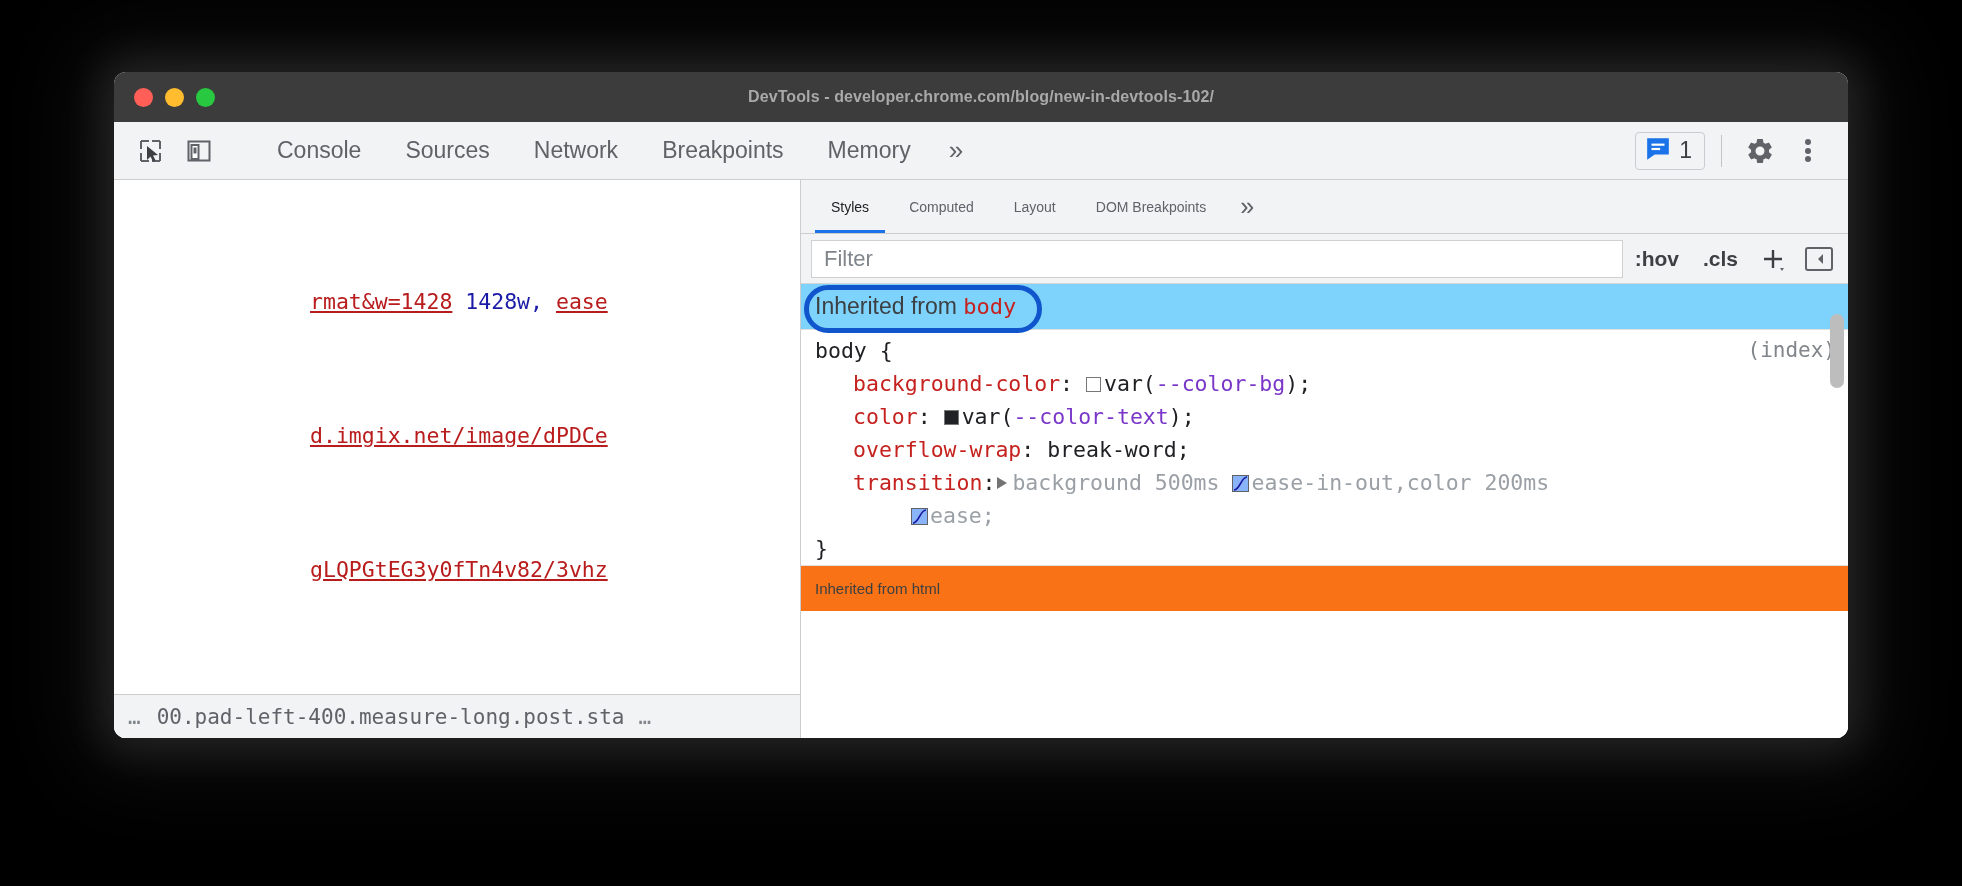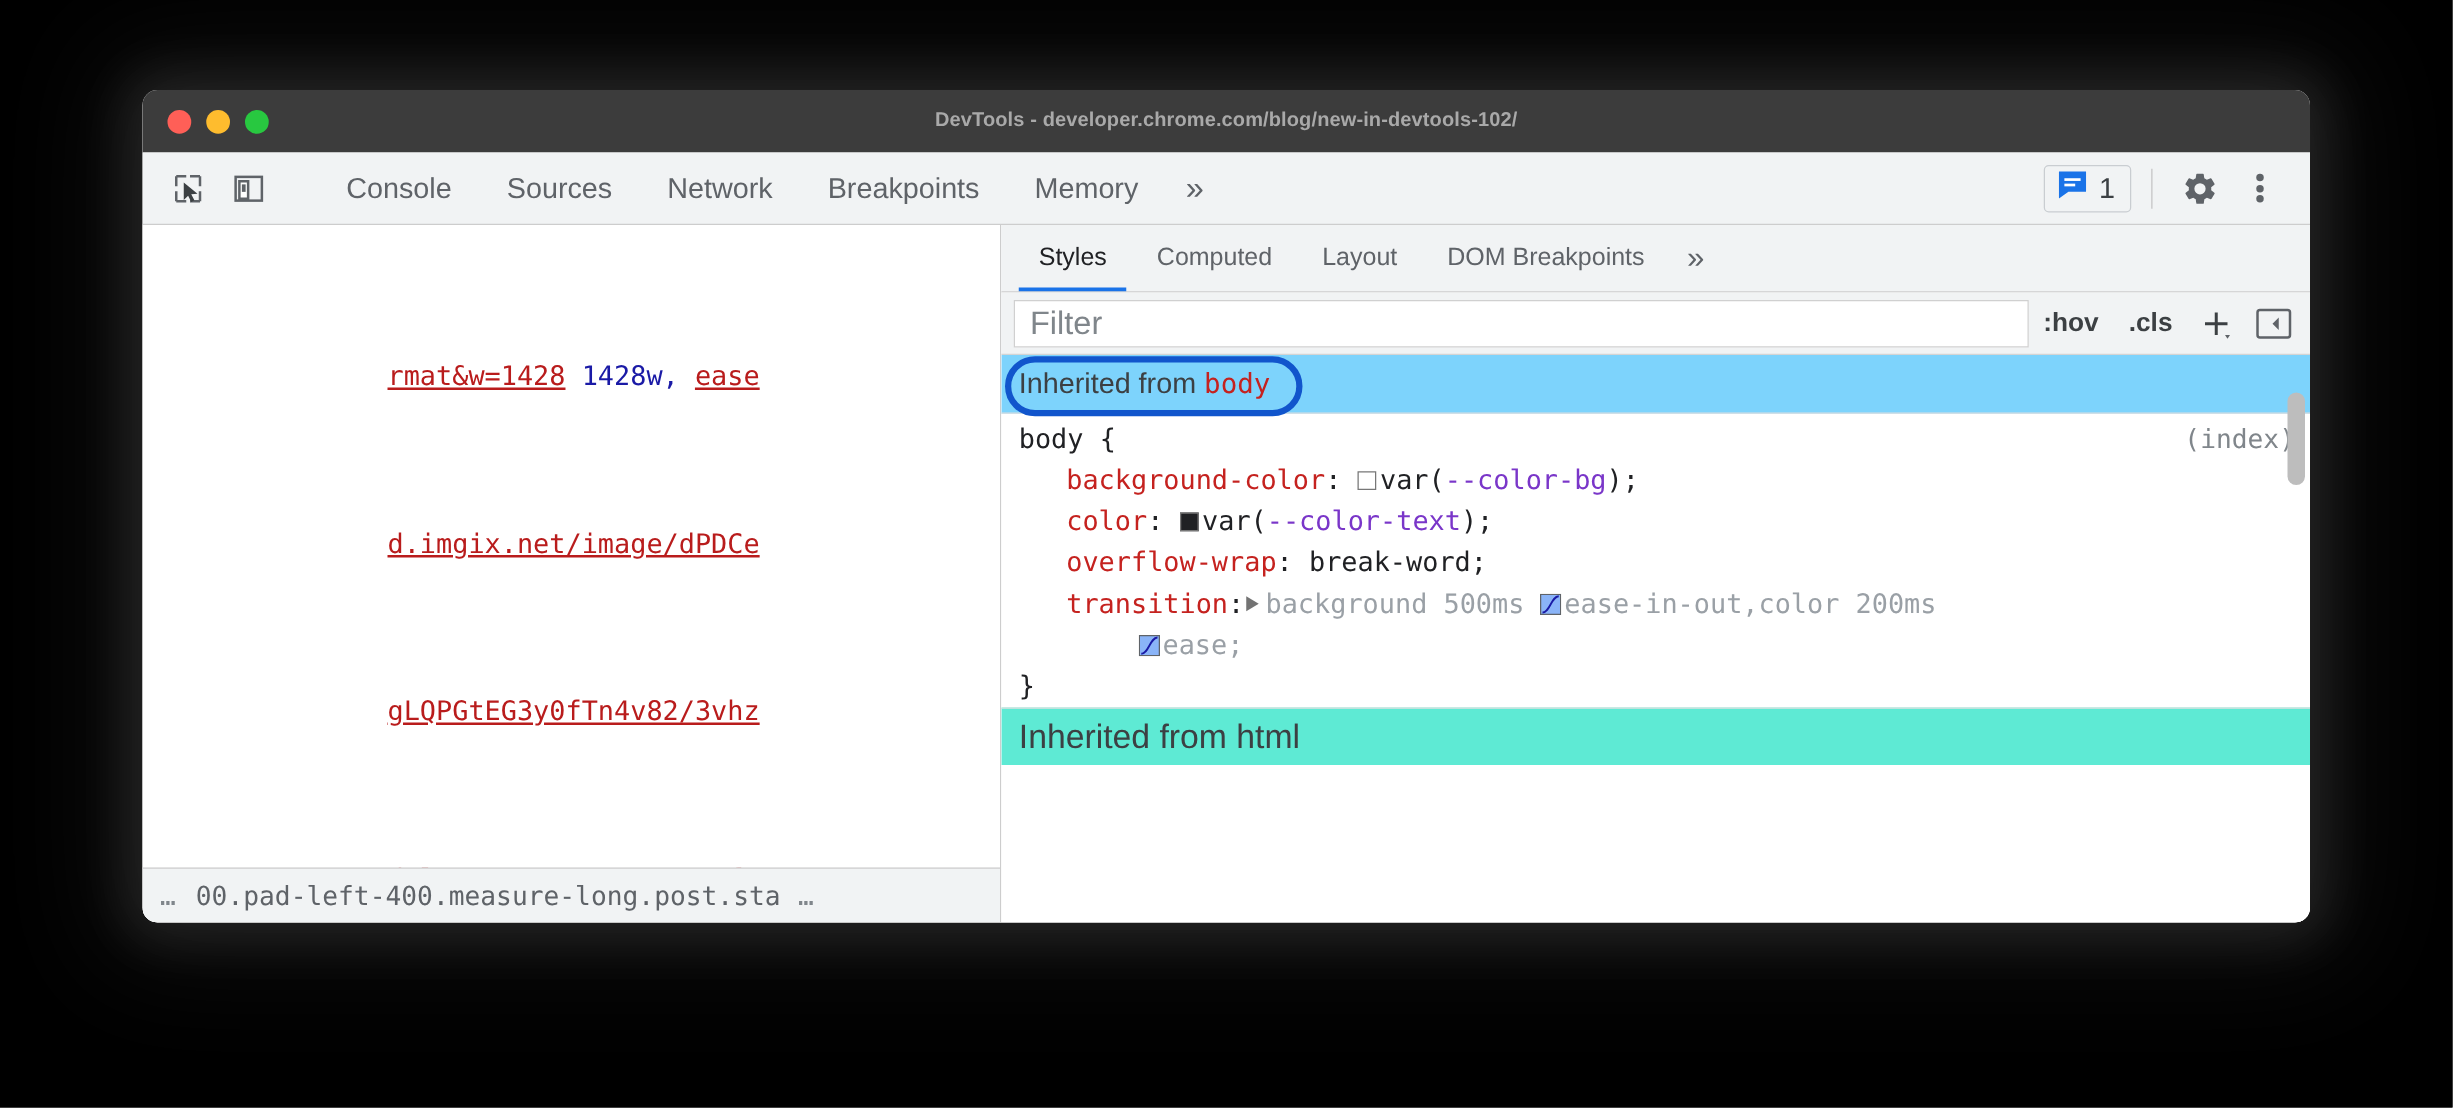--- a/index.html
+++ b/index.html
@@ -159,21 +159,21 @@
   #styles-tabs {
     height: 54px;
     background: #f1f3f4;
     border-bottom: 1px solid #cdcdcd;
     display: flex; align-items: stretch;
     padding-left: 10px;
   }
   .styles-tab {
     padding: 0 20px;
     display: flex; align-items: center;
-    font-size: 20px; color: #5f6368;
+    font-size: 14px; color: #5f6368;
     position: relative; white-space: nowrap;
   }
   .styles-tab.active { color: #202124; }
   .styles-tab.active::after {
     content: ""; position: absolute; left: 4px; right: 4px; bottom: 0;
     height: 3px; background: #1a73e8;
   }
   .styles-tab.chevron { font-size: 25px; padding: 0 14px; }
 
   #styles-toolbar {
@@ -184,21 +184,21 @@
     padding: 0 6px 0 10px;
     gap: 0;
   }
   #filter-input {
     flex: 1;
     height: 38px;
     background: #fff;
     border: 1px solid #d0d0d0;
     display: flex; align-items: center;
     padding-left: 12px;
-    font-size: 26px; color: #80868b;
+    font-size: 22px; color: #80868b;
   }
   .stb-btn {
     font-size: 21px; font-weight: bold; color: #3c4043;
     padding: 0 12px; height: 38px;
     display: flex; align-items: center;
   }
   #plus-button, #dock-button {
     width: 46px; height: 40px;
     display: flex; align-items: center; justify-content: center;
   }
@@ -252,26 +252,26 @@
     display: inline-block;
     width: 0; height: 0;
     border-left: 10px solid #737373;
     border-top: 6.5px solid transparent;
     border-bottom: 6.5px solid transparent;
     vertical-align: 1px;
     margin: 0 5px 0 2px;
   }
   .brace { color: #202124; }
   .inherit-footer {
-    background: #5eead4;
+    background: #f97316;
     border-top: 1px solid #e0e0e0;
     padding: 6px 0 6px 14px;
     color: #3c4043;
     font-family: "Liberation Sans", sans-serif;
-    font-size: 27px;
+    font-size: 15px;
   }
   #styles-scrollbar {
     position: absolute;
     right: 4px; top: 30px;
     width: 14px; height: 74px;
     border-radius: 7px;
     background: #bdbdbd;
   }
 </style>
 </head>

